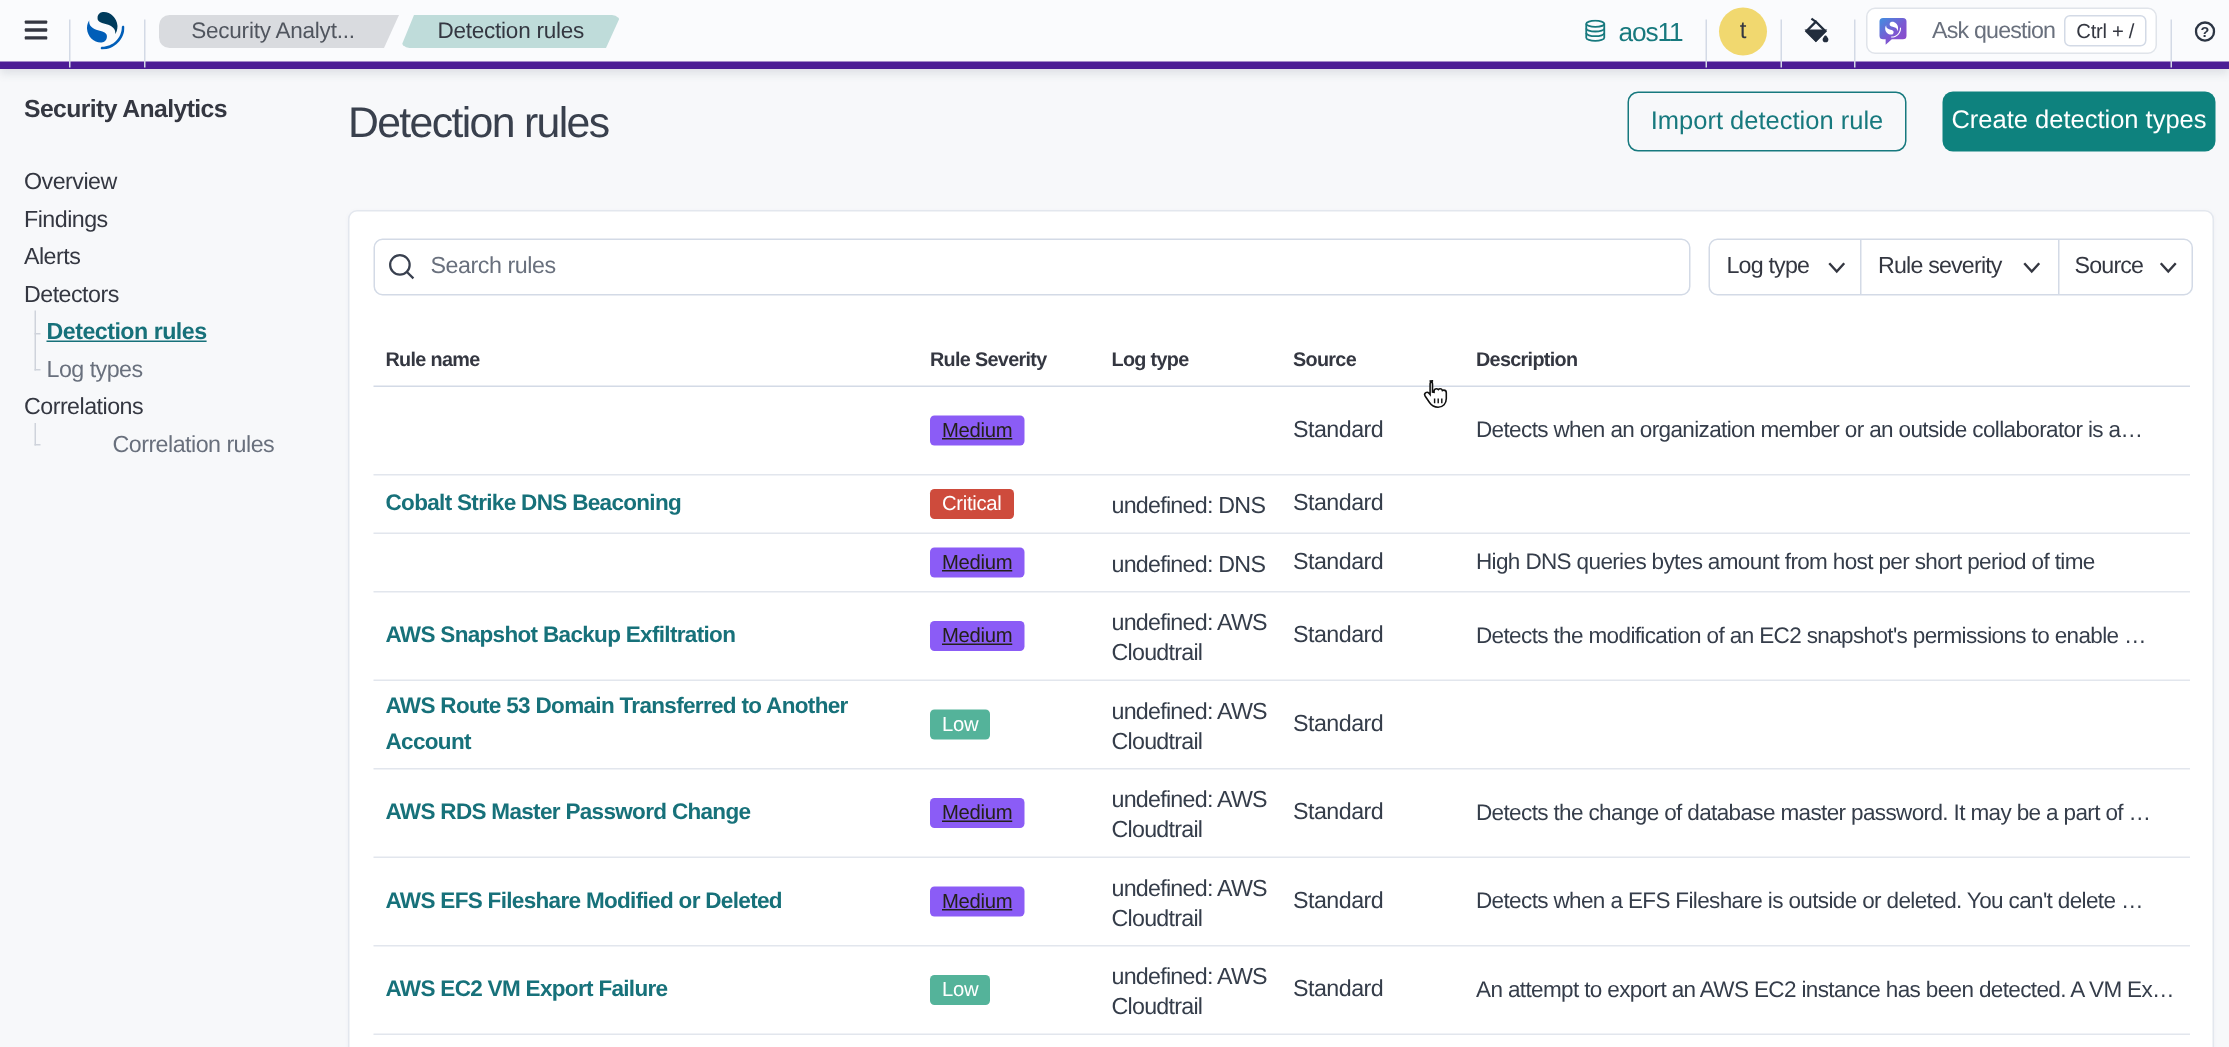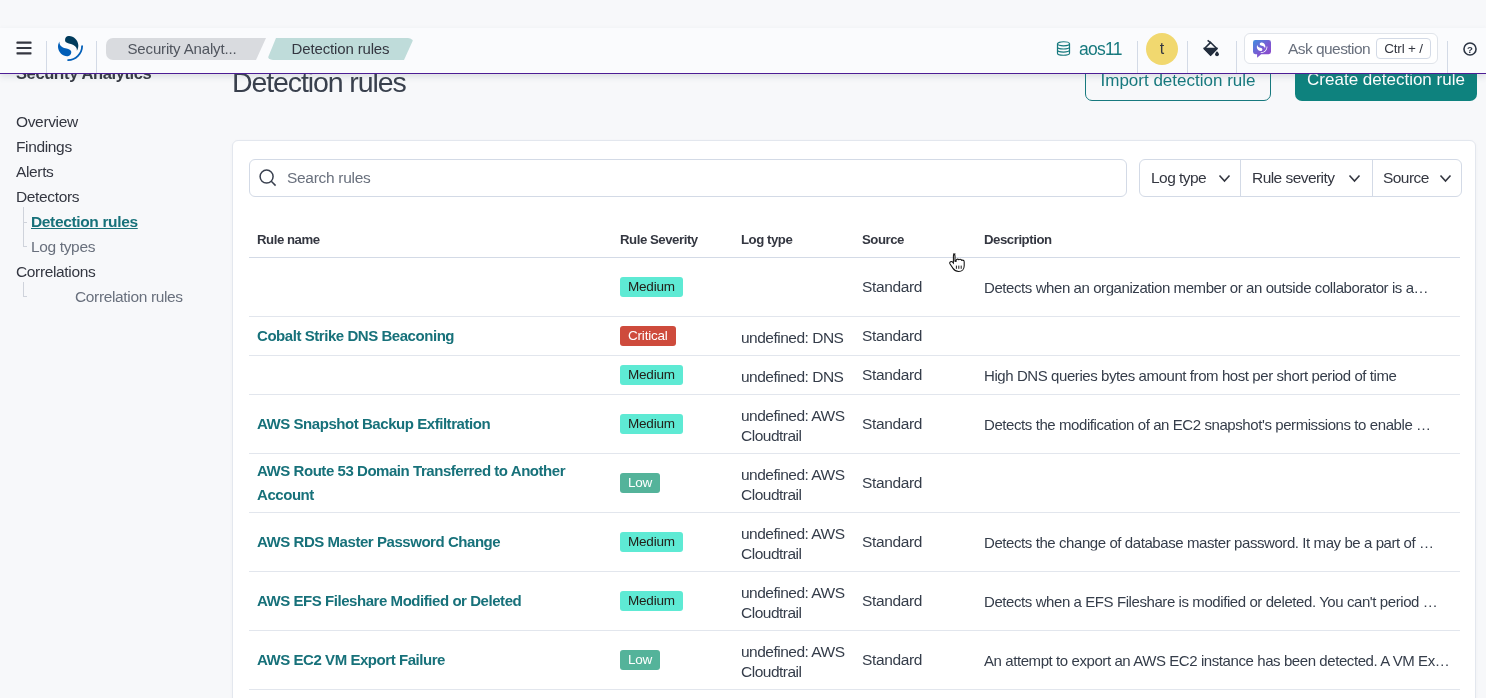--- a/index.html
+++ b/index.html
@@ -1,37 +1,37 @@
 <!DOCTYPE html>
 <html><head>
 <meta charset="utf-8">
 <style>
 * { margin:0; padding:0; box-sizing:border-box; }
 html,body { width:1486px; height:698px; overflow:hidden; }
 body { font-family:"Liberation Sans", sans-serif; background:#f7f8fa; position:relative; color:#343741; }
 .abs { position:absolute; }
 
-#header { position:absolute; left:0; top:0; width:1486px; height:46px; background:#fafbfd; border-bottom:1px solid #4c1d95; box-shadow:0 3px 6px rgba(85,98,120,0.16); z-index:10;margin-top:28px; }
+#header { position:absolute; left:0; top:0; width:1486px; height:46px; background:#fafbfd; border-bottom:5px solid #4c1d95; box-shadow:0 3px 6px rgba(85,98,120,0.16); z-index:10; }
 .hsep { position:absolute; top:13px; height:32px; width:1px; background:#d3dae6; }
 .crumb { position:absolute; top:10px; height:22px; line-height:22px; font-size:15px; letter-spacing:-0.15px; }
 
 .nav { position:absolute; font-size:15.5px; letter-spacing:-0.35px; color:#343741; }
 .navsub { color:#69707d; }
 
 .btn { position:absolute; top:61px; height:40px; border-radius:7px; font-size:17px; letter-spacing:0; text-align:center; line-height:38px; font-weight:500; }
 
 #panel { position:absolute; left:232px; top:140px; width:1244px; height:566px; background:#ffffff; border:1px solid #e3e7ee; border-radius:6px; box-shadow:0 1px 3px rgba(100,110,130,0.06); }
 .cell { position:absolute; top:50%; transform:translateY(-50%); }
 .row { position:absolute; left:249px; width:1211px; border-bottom:1px solid #e2e6ed; }
 .rname { left:8px; width:356px; font-weight:bold; font-size:15px; letter-spacing:-0.45px; color:#17717a; line-height:24px; }
 .rlog { left:492px; width:112px; font-size:15.5px; letter-spacing:-0.5px; line-height:20px; color:#353d4a; top:calc(50% + 1.5px); }
 .rsrc { left:613px; font-size:15.5px; letter-spacing:-0.35px; color:#353d4a; }
 .rdesc { left:735px; width:469px; font-size:15px; letter-spacing:-0.42px; color:#353d4a; white-space:nowrap; overflow:hidden; text-overflow:ellipsis; }
 .badge { position:absolute; left:371px; top:50%; transform:translateY(-50%); height:20px; line-height:20px; border-radius:3px; font-size:13.5px; letter-spacing:-0.2px; padding:0 8px; }
-.b-med { background:#5eead4; color:#23211a; }
+.b-med { background:#8b5cf6; color:#23211a;text-decoration:underline; }
 .b-crit { background:#ce4b3c; color:#fff; }
 .b-low { background:#54b39a; color:#fff; }
 .hdrcell { position:absolute; top:0; font-weight:bold; font-size:13.2px; letter-spacing:-0.45px; color:#343741; }
 </style>
 </head>
 <body>
 
 <div id="header">
 
   <svg class="abs" style="left:16px; top:12px;" width="17" height="17" viewBox="0 0 17 17">
@@ -110,21 +110,21 @@
 <div class="nav navsub" style="left:31px; top:288px;margin-left:44px;">Correlation rules</div>
 
 <div class="abs" style="left:23px; top:207px; width:1px; height:40px; background:#cfd3db;"></div>
 <div class="abs" style="left:23px; top:222px; width:4px; height:1px; background:#cfd3db;"></div>
 <div class="abs" style="left:23px; top:246px; width:4px; height:1px; background:#cfd3db;"></div>
 <div class="abs" style="left:23px; top:282px; width:1px; height:15px; background:#cfd3db;"></div>
 <div class="abs" style="left:23px; top:296px; width:4px; height:1px; background:#cfd3db;"></div>
 
 <div class="abs" style="left:232px; top:66px; font-size:28.5px; letter-spacing:-1.1px; color:#39404d;">Detection rules</div>
 <div class="btn" style="left:1085px; width:186px; border:1px solid #17797e; color:#17797e;">Import detection rule</div>
-<div class="btn" style="left:1295px; width:182px; background:#0e827e; color:#ffffff;">Create detection rule</div>
+<div class="btn" style="left:1295px; width:182px; background:#0e827e; color:#ffffff;">Create detection types</div>
 
 <div id="panel"></div>
 
 <div class="abs" style="left:249px; top:159px; width:878px; height:38px; background:#fff; border:1px solid #d3dae6; border-radius:6px;"></div>
 <svg class="abs" style="left:259px; top:169px;" width="18" height="18" viewBox="0 0 18 18">
   <circle cx="7.6" cy="7.6" r="6.5" fill="none" stroke="#39404f" stroke-width="1.5"></circle>
   <path d="M12.3 12.3 L16.6 16.6" stroke="#39404f" stroke-width="1.5"></path>
 </svg>
 <div class="abs" style="left:287px; top:169px; font-size:15.5px; letter-spacing:-0.3px; color:#69707d;">Search rules</div>
 
@@ -187,21 +187,21 @@
   <div class="badge b-med">Medium</div>
   <div class="cell rlog">undefined: AWS Cloudtrail</div>
   <div class="cell rsrc">Standard</div>
   <div class="cell rdesc">Detects the change of database master password. It may be a part of …</div>
 </div>
 <div class="row" style="top:572px; height:59px;">
   <div class="cell rname">AWS EFS Fileshare Modified or Deleted</div>
   <div class="badge b-med">Medium</div>
   <div class="cell rlog">undefined: AWS Cloudtrail</div>
   <div class="cell rsrc">Standard</div>
-  <div class="cell rdesc">Detects when a EFS Fileshare is modified or deleted. You can't period …</div>
+  <div class="cell rdesc">Detects when a EFS Fileshare is outside or deleted. You can't delete …</div>
 </div>
 <div class="row" style="top:631px; height:59px;">
   <div class="cell rname">AWS EC2 VM Export Failure</div>
   <div class="badge b-low">Low</div>
   <div class="cell rlog">undefined: AWS Cloudtrail</div>
   <div class="cell rsrc">Standard</div>
   <div class="cell rdesc">An attempt to export an AWS EC2 instance has been detected. A VM Ex…</div>
 </div>
 
 <svg class="abs" style="left:946px; top:253px; z-index:50;" width="21" height="22" viewBox="0 0 21 22">

